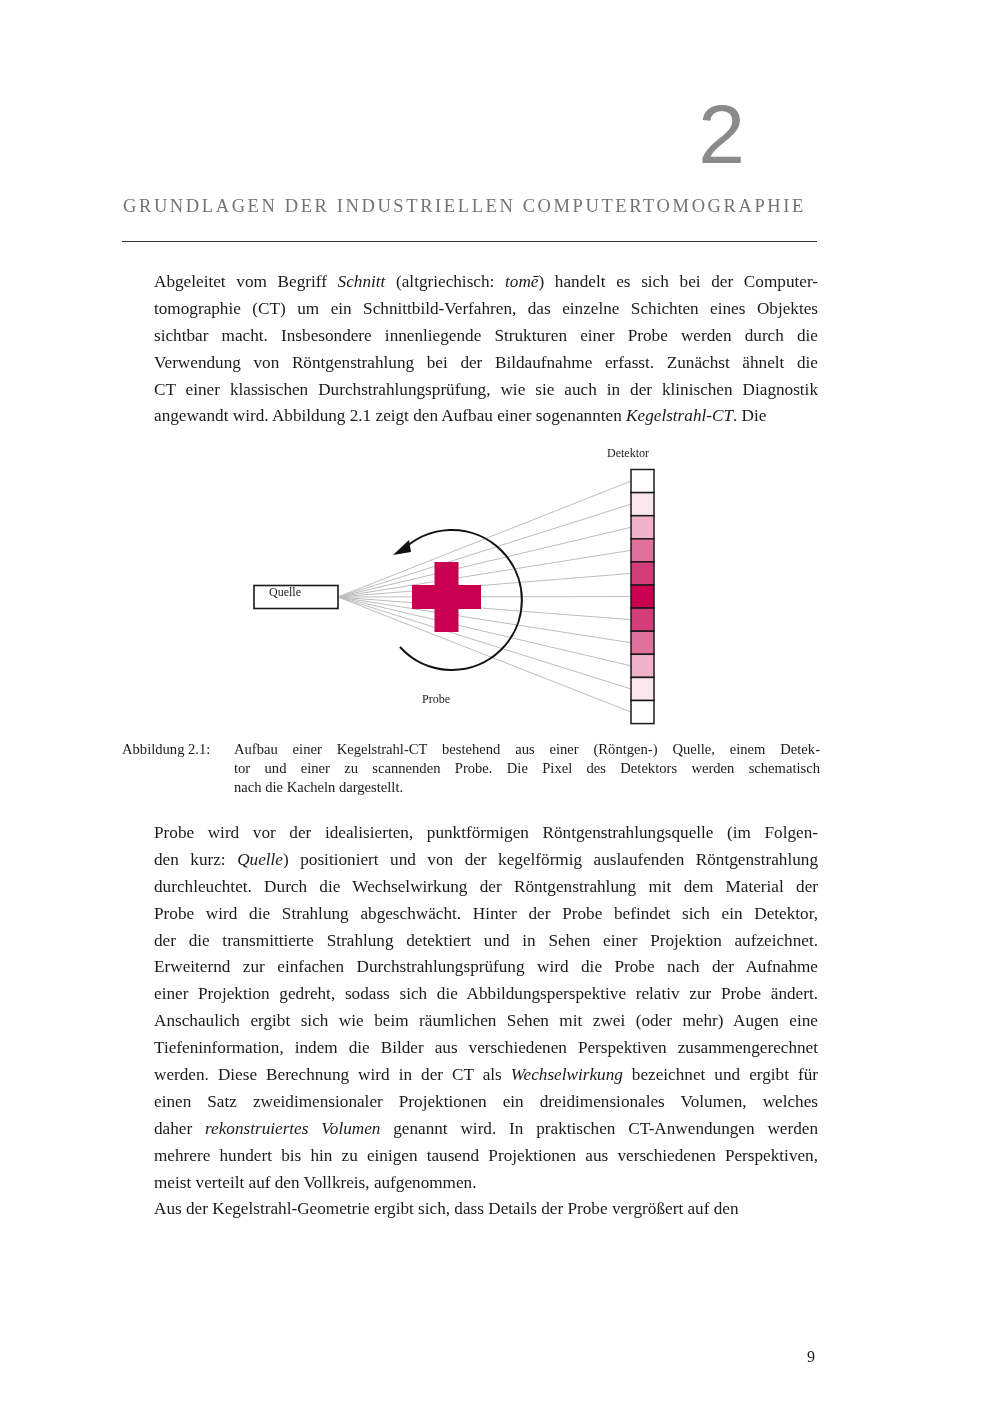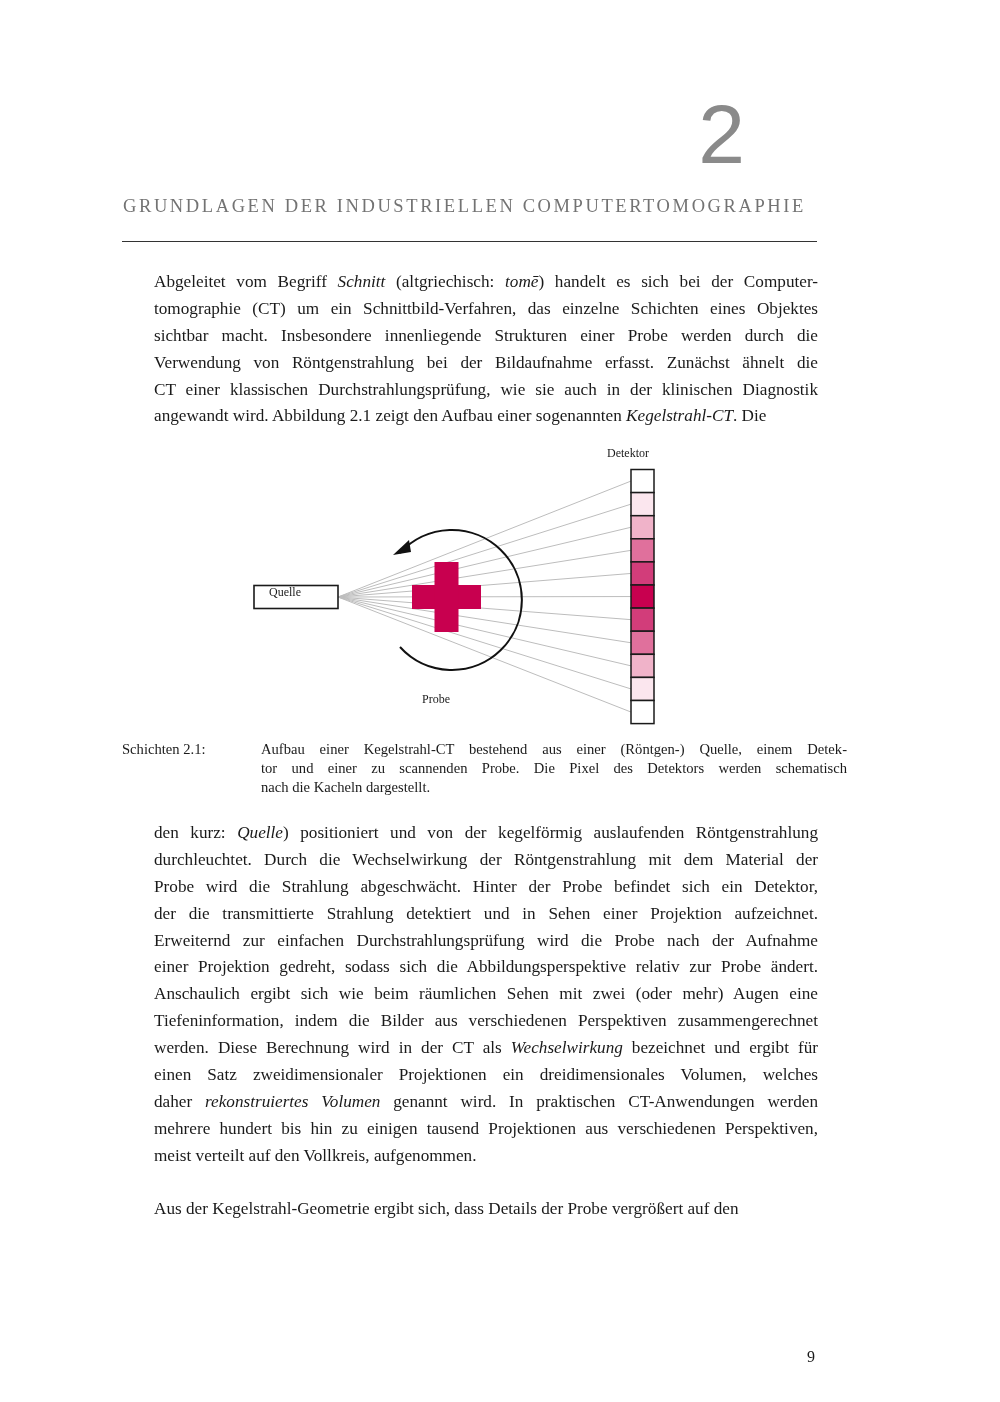--- a/index.html
+++ b/index.html
@@ -15,21 +15,21 @@
   .para .ln { display: block; text-align: justify; text-align-last: justify; white-space: nowrap; height: 26.9px; margin-left: 32px; }
   .para .ln.last { text-align-last: left; }
   .para1 { top: 269px; }
   .para2 { top: 820px; }
   em { font-style: italic; }
   .figure { position: absolute; left: 0; top: 0; width: 1000px; height: 740px; pointer-events: none; }
   .figure svg { position: absolute; left: 0; top: 0; }
   .fig-label { position: absolute; font-size: 12px; pointer-events: auto; }
   .caption { position: absolute; left: 122px; top: 740px; width: 700px; font-size: 14.6px; line-height: 19px; }
   .caption .cap-label { position: absolute; left: 0; top: 0; white-space: nowrap; }
-  .caption .cap-text { position: absolute; left: 112px; top: 0; width: 586px; margin-left: 27px; }
+  .caption .cap-text { position: absolute; left: 112px; top: 0; width: 586px; }
   .caption .cap-text .ln { display: block; white-space: nowrap; text-align: justify; text-align-last: justify; }
   .caption .cap-text .ln.last { text-align-last: left; }
   .page-number { position: absolute; left: 807px; top: 1348px; font-size: 16px; }
 </style>
 </head>
 <body>
 
 <div class="chapter-num">2</div>
 <div class="chapter-title">GRUNDLAGEN DER INDUSTRIELLEN COMPUTERTOMOGRAPHIE</div>
 <div class="rule"></div>
@@ -78,29 +78,30 @@
         <rect x="631" y="677.4" width="23" height="23.1" fill="#fbe6ee" stroke="#1a1a1a" stroke-width="1.5"></rect>
         <rect x="631" y="700.5" width="23" height="23.1" fill="#ffffff" stroke="#1a1a1a" stroke-width="1.5"></rect>
       </g>
   </svg>
   <div class="fig-label" style="left:269px; top:585px;">Quelle</div>
   <div class="fig-label" style="left:422px; top:672px;margin-top:20px;">Probe</div>
   <div class="fig-label" style="left:607px; top:446px;">Detektor</div>
 </div>
 
 <div class="caption">
-  <span class="cap-label">Schichten 2.1:</span>
+  <span class="cap-label">Abbildung 2.1:</span>
   <div class="cap-text">
     <span class="ln">Aufbau einer Kegelstrahl-CT bestehend aus einer (Röntgen-) Quelle, einem Detek-</span>
     <span class="ln">tor und einer zu scannenden Probe. Die Pixel des Detektors werden schematisch</span>
     <span class="ln last">nach die Kacheln dargestellt.</span>
   </div>
 </div>
 
 <div class="para para2">
+    <span class="ln">Probe wird vor der idealisierten, punktförmigen Röntgenstrahlungsquelle (im Folgen-</span>
     <span class="ln">den kurz: <em>Quelle</em>) positioniert und von der kegelförmig auslaufenden Röntgenstrahlung</span>
     <span class="ln">durchleuchtet. Durch die Wechselwirkung der Röntgenstrahlung mit dem Material der</span>
     <span class="ln">Probe wird die Strahlung abgeschwächt. Hinter der Probe befindet sich ein Detektor,</span>
     <span class="ln">der die transmittierte Strahlung detektiert und in Sehen einer Projektion aufzeichnet.</span>
     <span class="ln">Erweiternd zur einfachen Durchstrahlungsprüfung wird die Probe nach der Aufnahme</span>
     <span class="ln">einer Projektion gedreht, sodass sich die Abbildungsperspektive relativ zur Probe ändert.</span>
     <span class="ln">Anschaulich ergibt sich wie beim räumlichen Sehen mit zwei (oder mehr) Augen eine</span>
     <span class="ln">Tiefeninformation, indem die Bilder aus verschiedenen Perspektiven zusammengerechnet</span>
     <span class="ln">werden. Diese Berechnung wird in der CT als <em>Wechselwirkung</em> bezeichnet und ergibt für</span>
     <span class="ln">einen Satz zweidimensionaler Projektionen ein dreidimensionales Volumen, welches</span>

